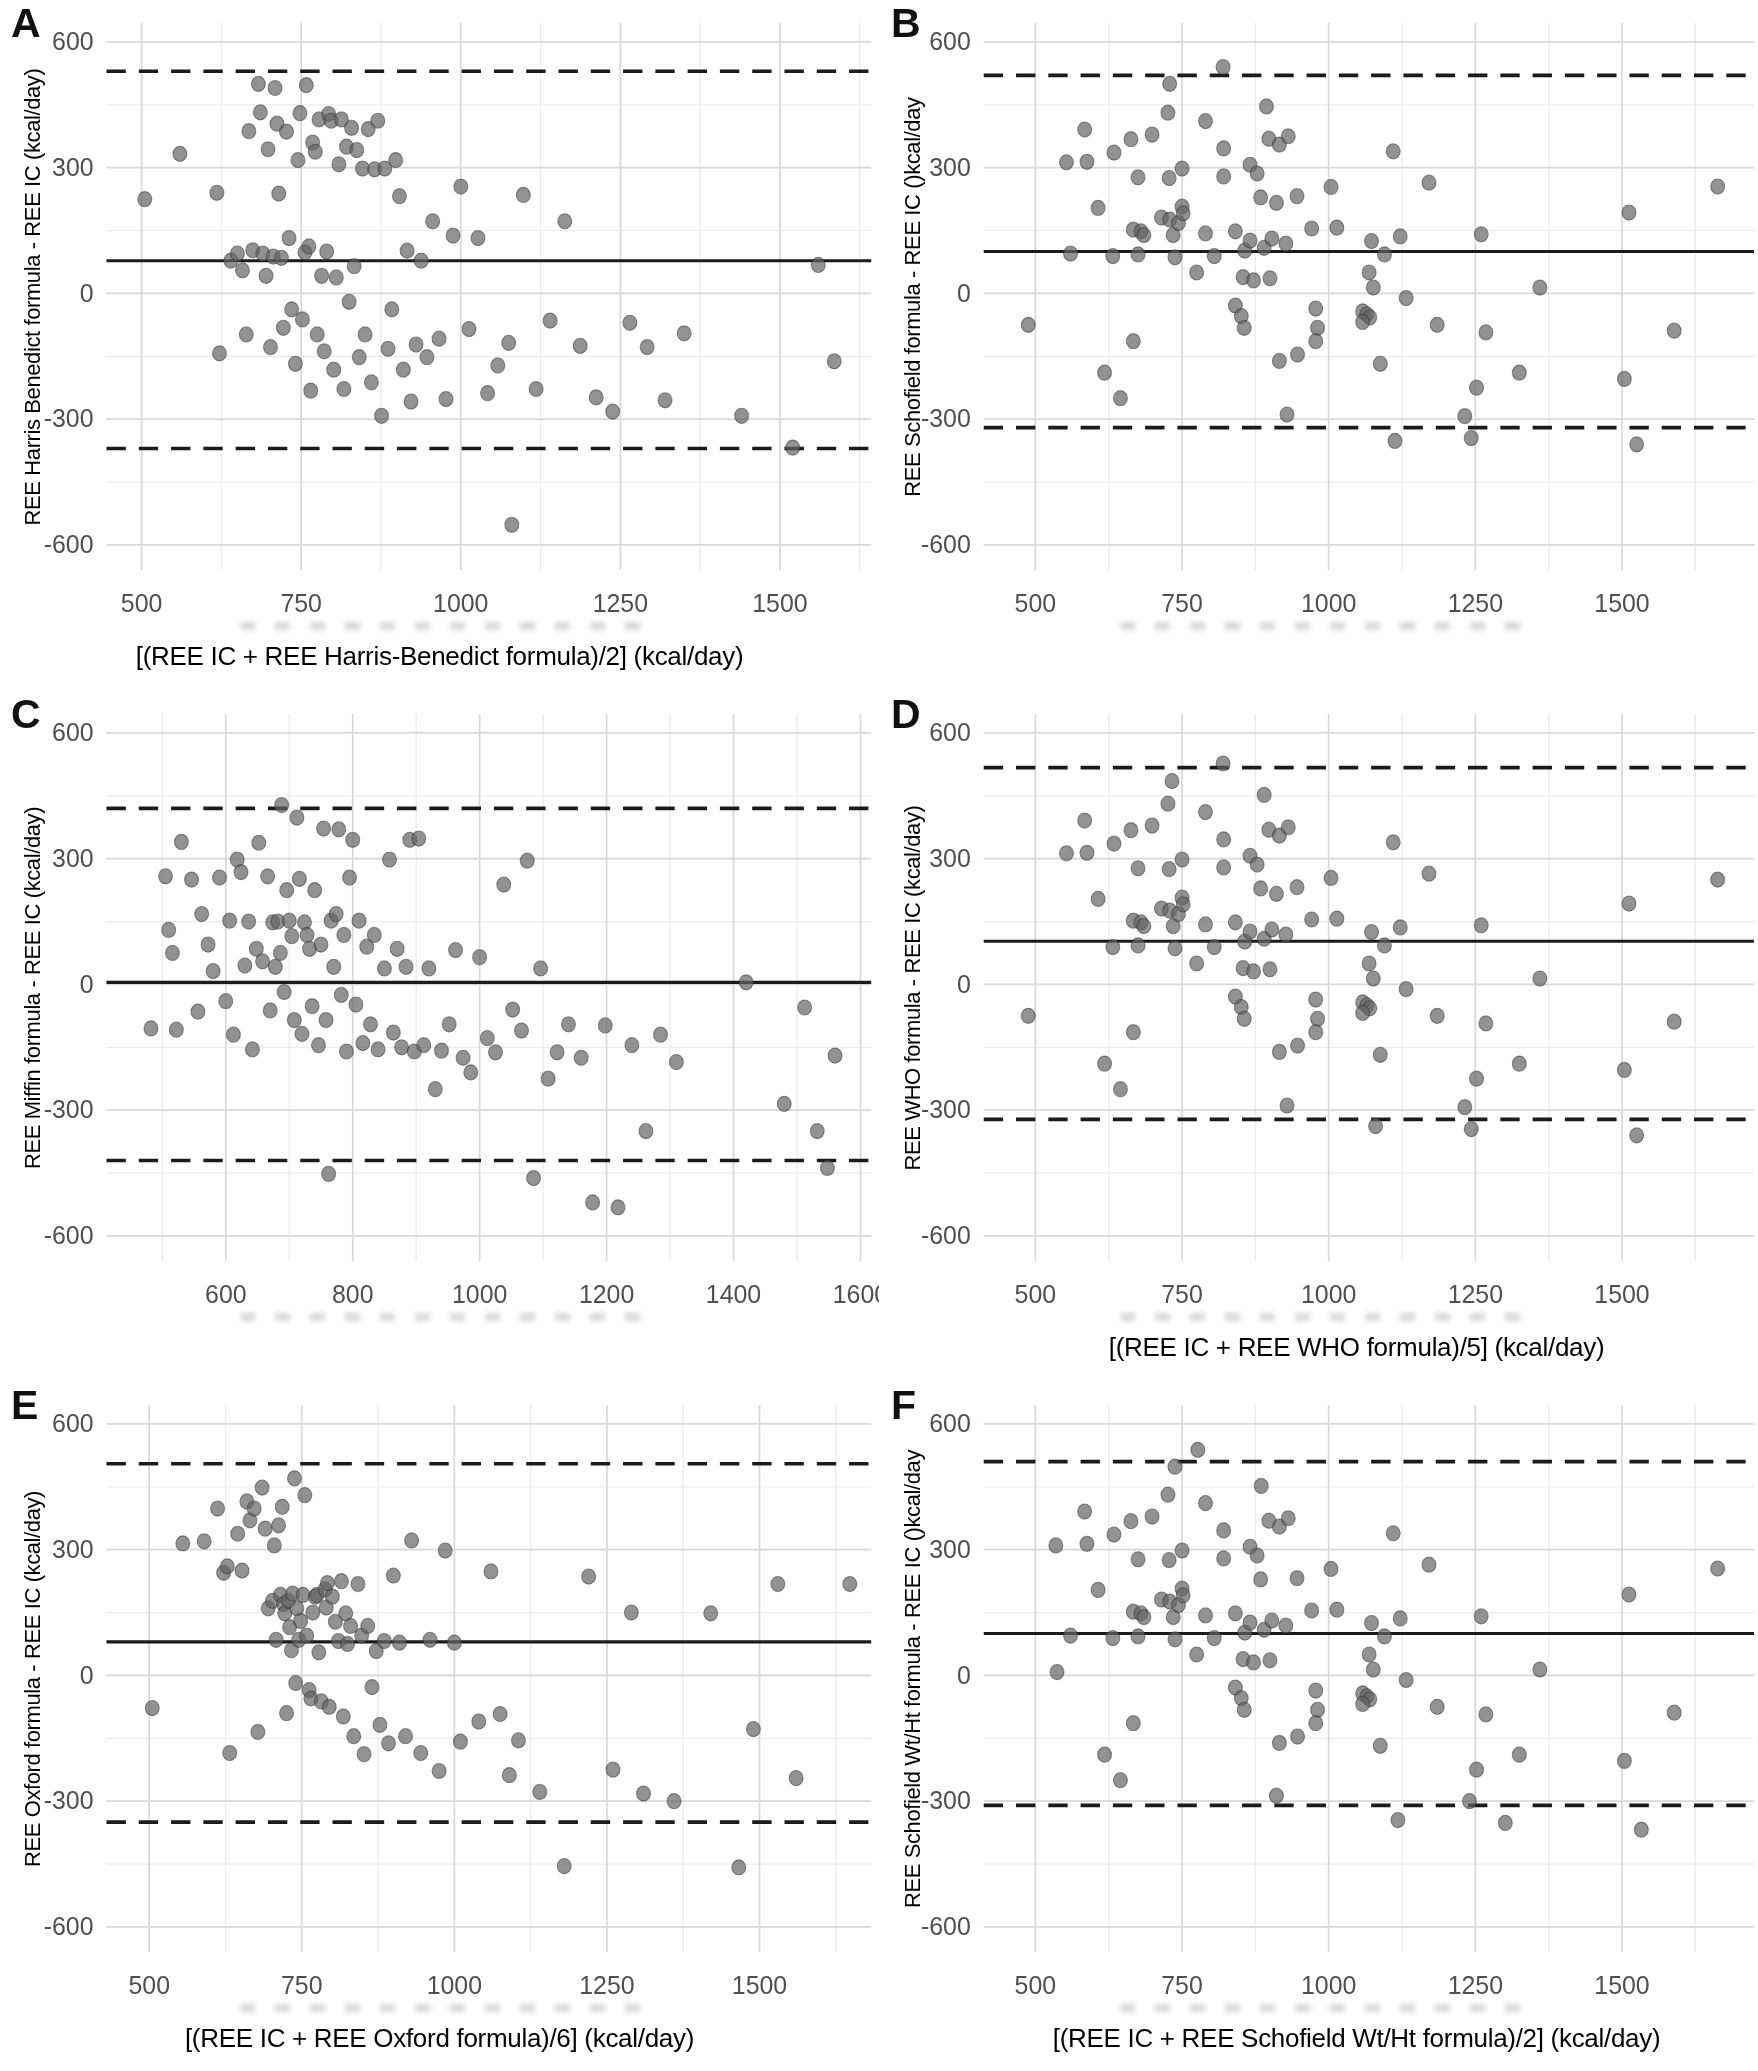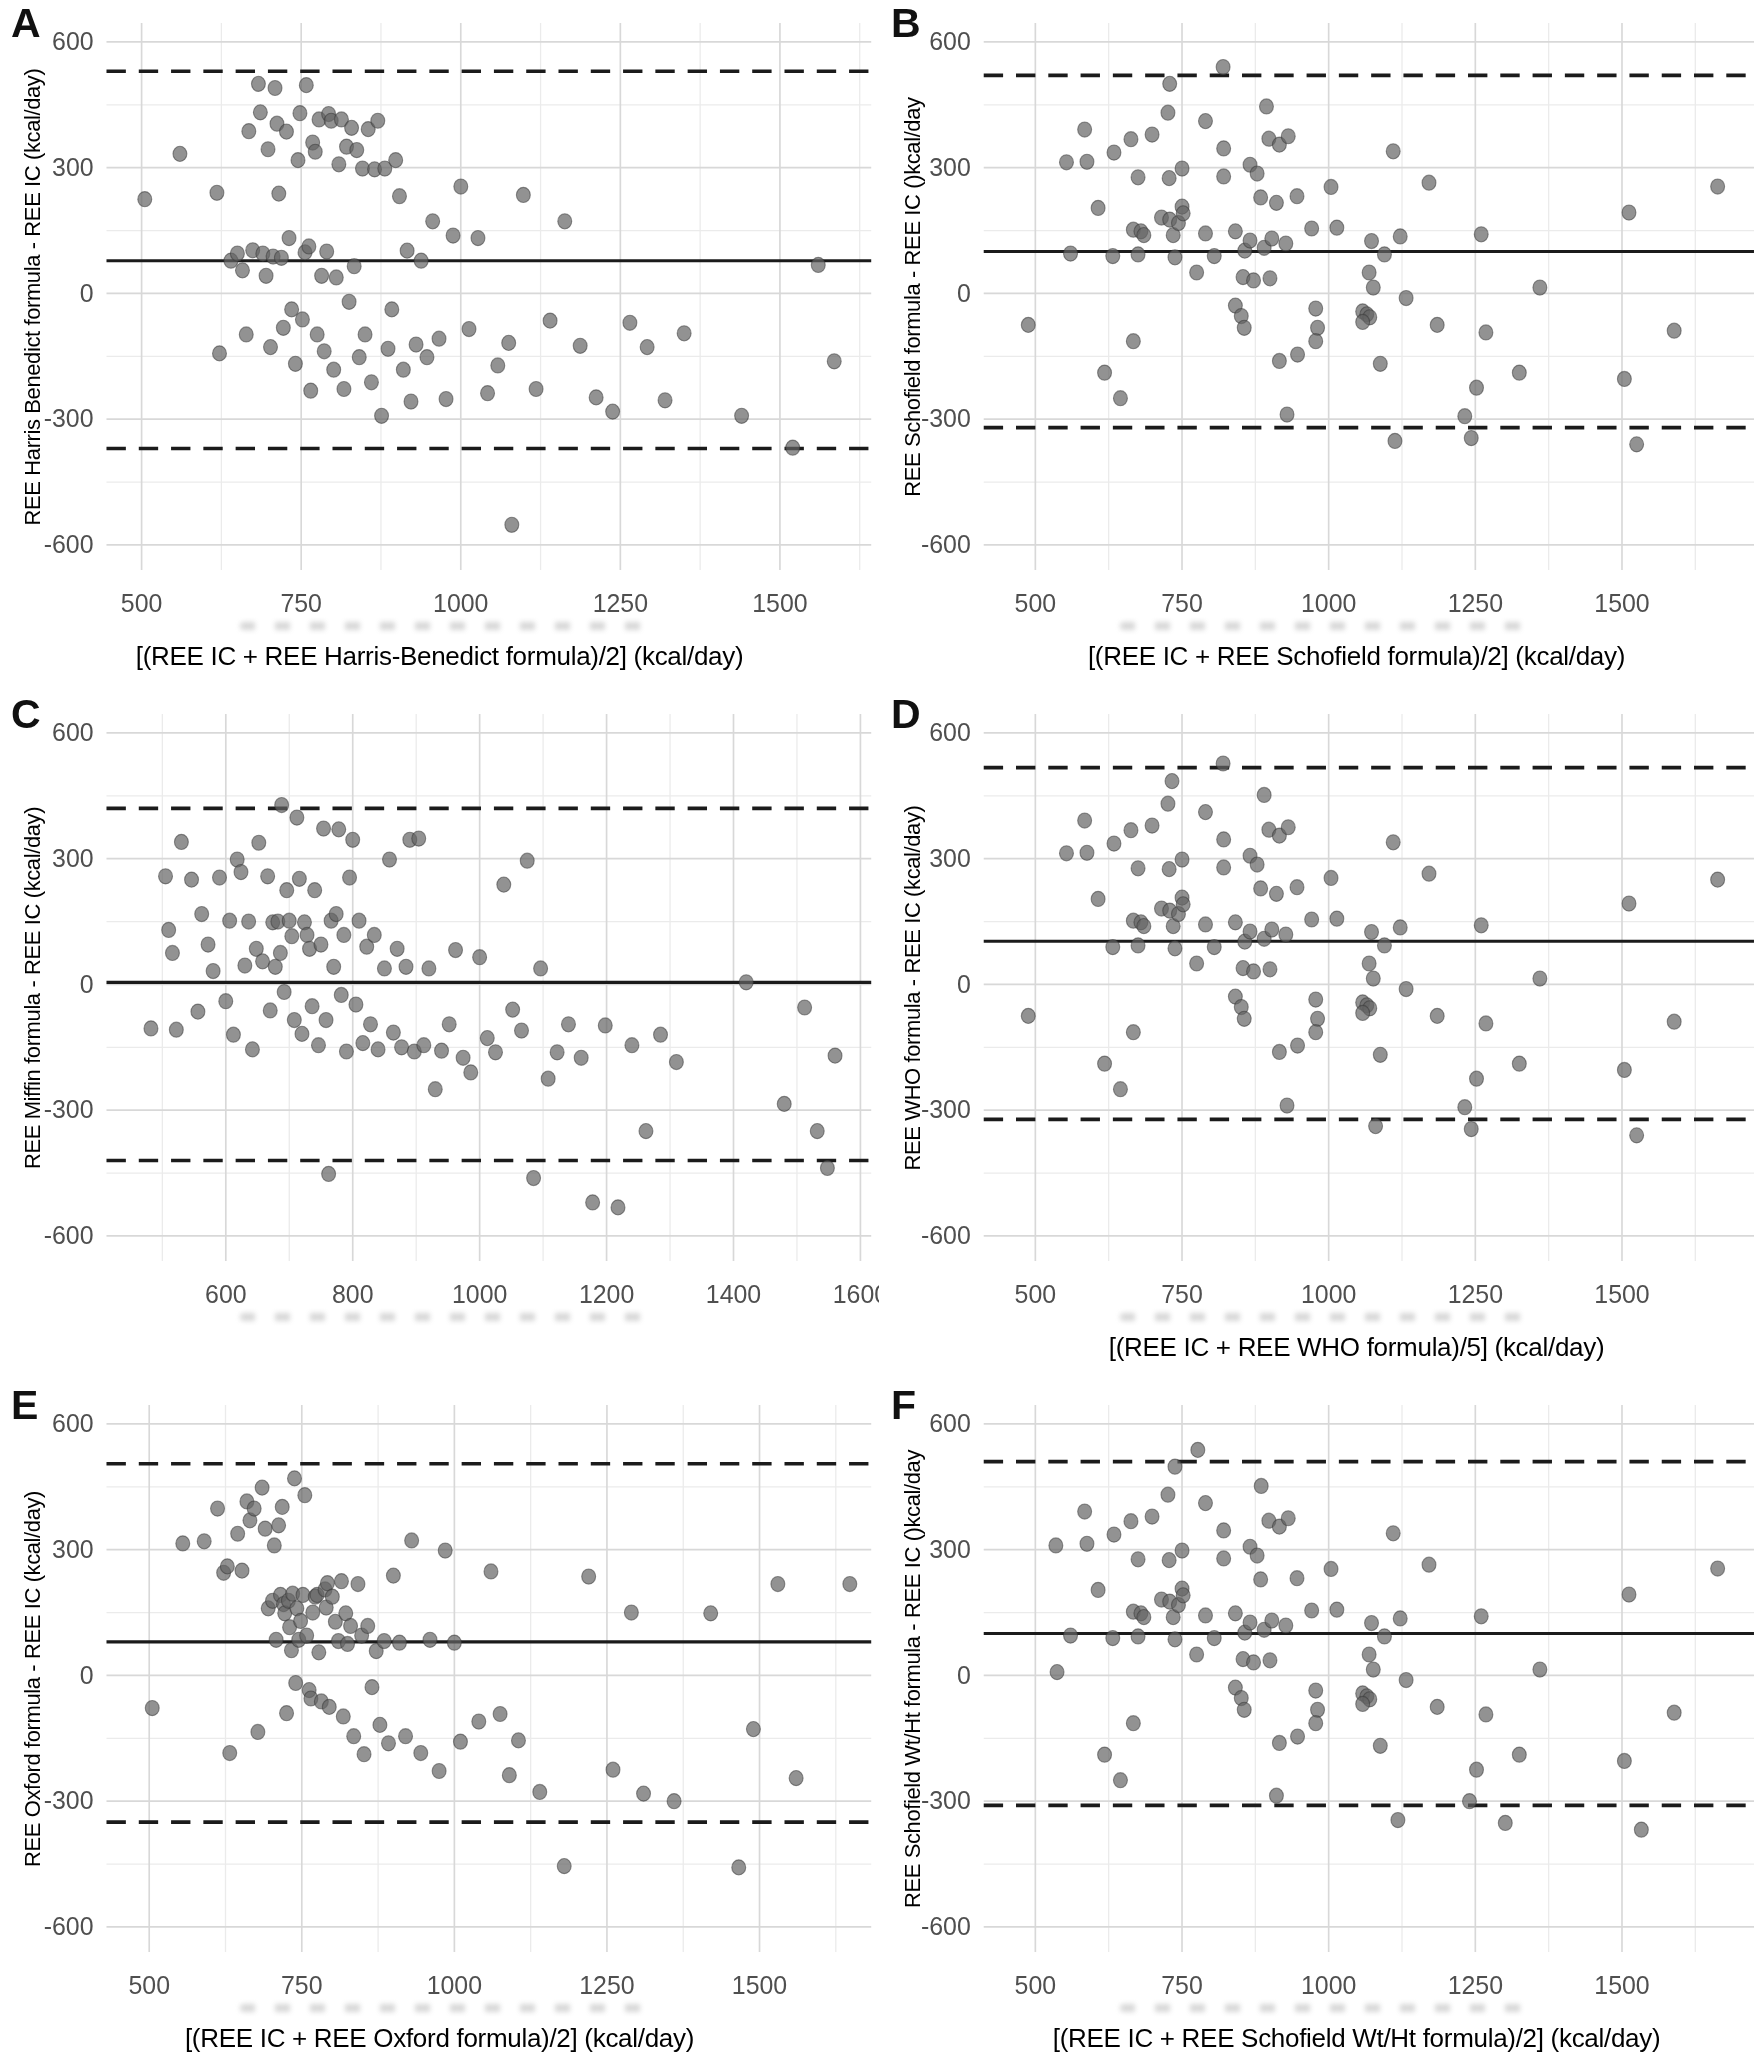--- a/index.html
+++ b/index.html
@@ -312,21 +312,20 @@
           <text x="167.96344249809596" y="664">500</text>
           <text x="326.950495049505" y="664">750</text>
           <text x="485.93754760091394" y="664">1000</text>
           <text x="644.9246001523229" y="664">1250</text>
           <text x="803.9116527037319" y="664">1500</text>
         </g>
       </svg>
     <span class="letter">B</span>
     <span class="ylab">REE Schofield formula - REE  IC ()kcal/day</span>
     <span class="ghost"></span>
-    <span class="xlab right-col">[(REE IC + REE Schofield formula)/2] (kcal/day)</span>
   </section>
 
   <section class="panel" style="left:0;top:691px">
     <svg class="plot" viewBox="0 0 952 748">
         <g>
           <line x1="175.5410788381743" y1="25" x2="175.5410788381743" y2="618" stroke="#ebebeb" stroke-width="1.4"></line>
           <line x1="313.1344398340249" y1="25" x2="313.1344398340249" y2="618" stroke="#ebebeb" stroke-width="1.4"></line>
           <line x1="450.72780082987555" y1="25" x2="450.72780082987555" y2="618" stroke="#ebebeb" stroke-width="1.4"></line>
           <line x1="588.3211618257261" y1="25" x2="588.3211618257261" y2="618" stroke="#ebebeb" stroke-width="1.4"></line>
           <line x1="725.9145228215768" y1="25" x2="725.9145228215768" y2="618" stroke="#ebebeb" stroke-width="1.4"></line>
@@ -772,21 +771,21 @@
           <text x="161.31284916201116" y="664">500</text>
           <text x="326.71588188347965" y="664">750</text>
           <text x="492.1189146049481" y="664">1000</text>
           <text x="657.5219473264166" y="664">1250</text>
           <text x="822.9249800478851" y="664">1500</text>
         </g>
       </svg>
     <span class="letter">E</span>
     <span class="ylab">REE Oxford formula - REE  IC (kcal/day)</span>
     <span class="ghost"></span>
-    <span class="xlab left-col">[(REE IC + REE Oxford formula)/2] (kcal/day)</span>
+    <span class="xlab left-col">[(REE IC + REE Oxford formula)/6] (kcal/day)</span>
   </section>
 
   <section class="panel" style="left:880px;top:1382px">
     <svg class="plot" viewBox="0 0 952 748">
         <g>
           <line x1="247.45696877380047" y1="25" x2="247.45696877380047" y2="618" stroke="#ebebeb" stroke-width="1.4"></line>
           <line x1="406.4440213252094" y1="25" x2="406.4440213252094" y2="618" stroke="#ebebeb" stroke-width="1.4"></line>
           <line x1="565.4310738766185" y1="25" x2="565.4310738766185" y2="618" stroke="#ebebeb" stroke-width="1.4"></line>
           <line x1="724.4181264280273" y1="25" x2="724.4181264280273" y2="618" stroke="#ebebeb" stroke-width="1.4"></line>
           <line x1="883.4051789794364" y1="25" x2="883.4051789794364" y2="618" stroke="#ebebeb" stroke-width="1.4"></line>

